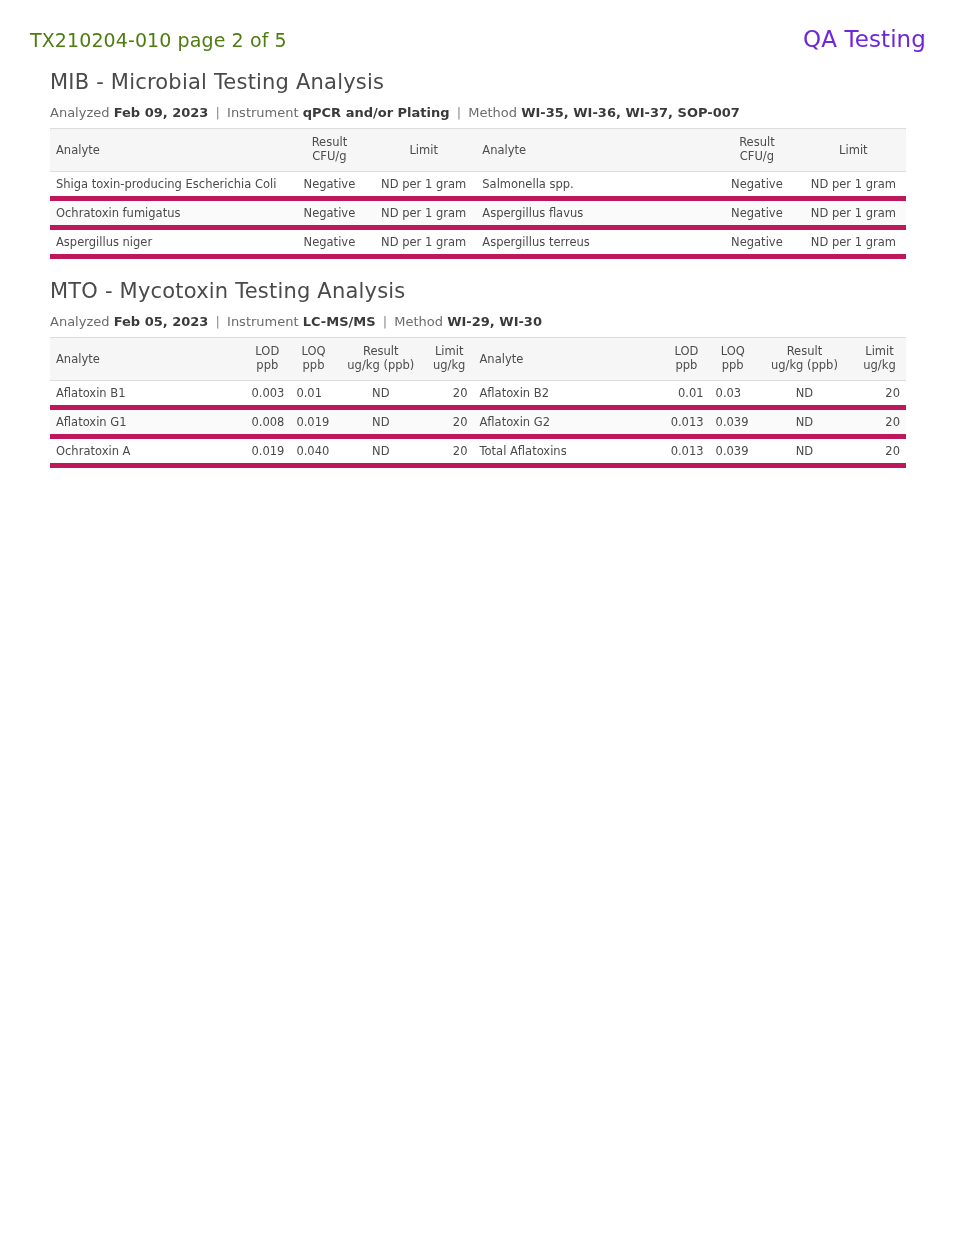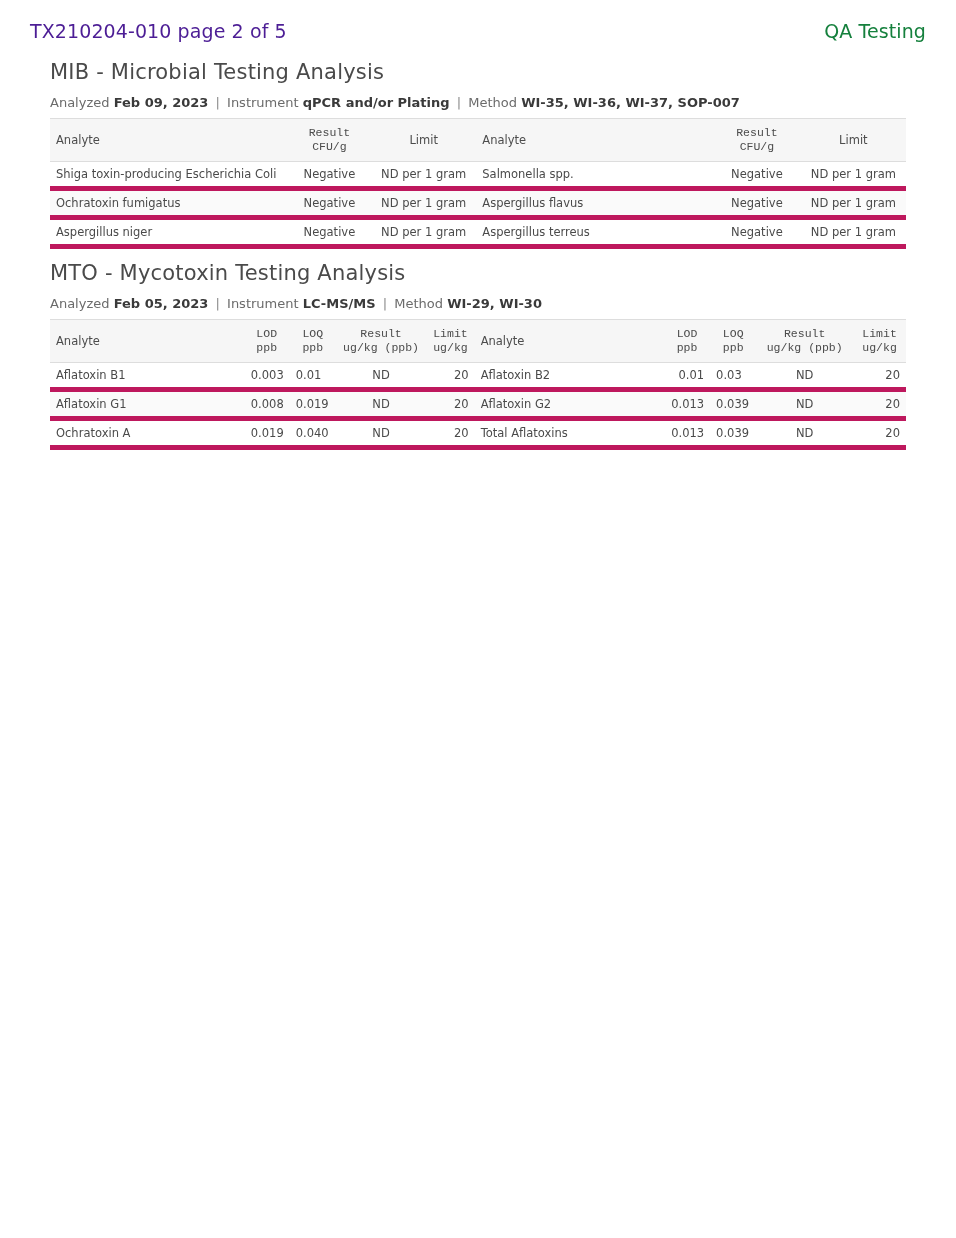--- a/index.html
+++ b/index.html
@@ -23,31 +23,32 @@
   
   .doc-header {
     display: flex;
     justify-content: space-between;
     align-items: baseline;
     padding: 0 0 0 0;
     margin-bottom: 18px;
   }
   .doc-id {
     font-size: 19px;
-    color: #4c1d95;
+    color: #4d7c0f;
     letter-spacing: 0.1px;
   }
   .doc-org {
-    font-size: 19px;
-    color: #15803d;
+    font-size: 23px;
+    color: #6d28d9;
     letter-spacing: 0.1px;
+    margin-top: 6px;
   }
   
   .section {
-    margin-bottom: 12px;
+    margin-bottom: 20px;
     padding: 0 20px;
   }
   .section-title {
     font-size: 21px;
     font-weight: 400;
     color: #4a4a4a;
     margin: 0 0 10px 0;
     letter-spacing: 0.2px;
   }
   .section-meta {
@@ -105,21 +106,21 @@
   .mto col.m-lod { width: 4.5%; }
   .mto col.m-loq { width: 5%; }
   .mto col.m-res { width: 10%; }
   .mto col.m-lim { width: 5.5%; }
   .mto col.m-analyte2 { width: 21.5%; }
   .mto col.m-lod2 { width: 5%; }
   .mto col.m-loq2 { width: 5%; }
   .mto col.m-res2 { width: 11%; }
   .mto col.m-lim2 { width: 6%; }
 
-  .th-stack { display: block; line-height: 1.2; font-family: Liberation Mono, monospace; }
+  .th-stack { display: block; line-height: 1.2; }
 </style>
 </head>
 <body>
 
 <div class="page">
 
   <div class="doc-header">
     <div class="doc-id">TX210204-010 page 2 of 5</div>
     <div class="doc-org">QA Testing</div>
   </div>

